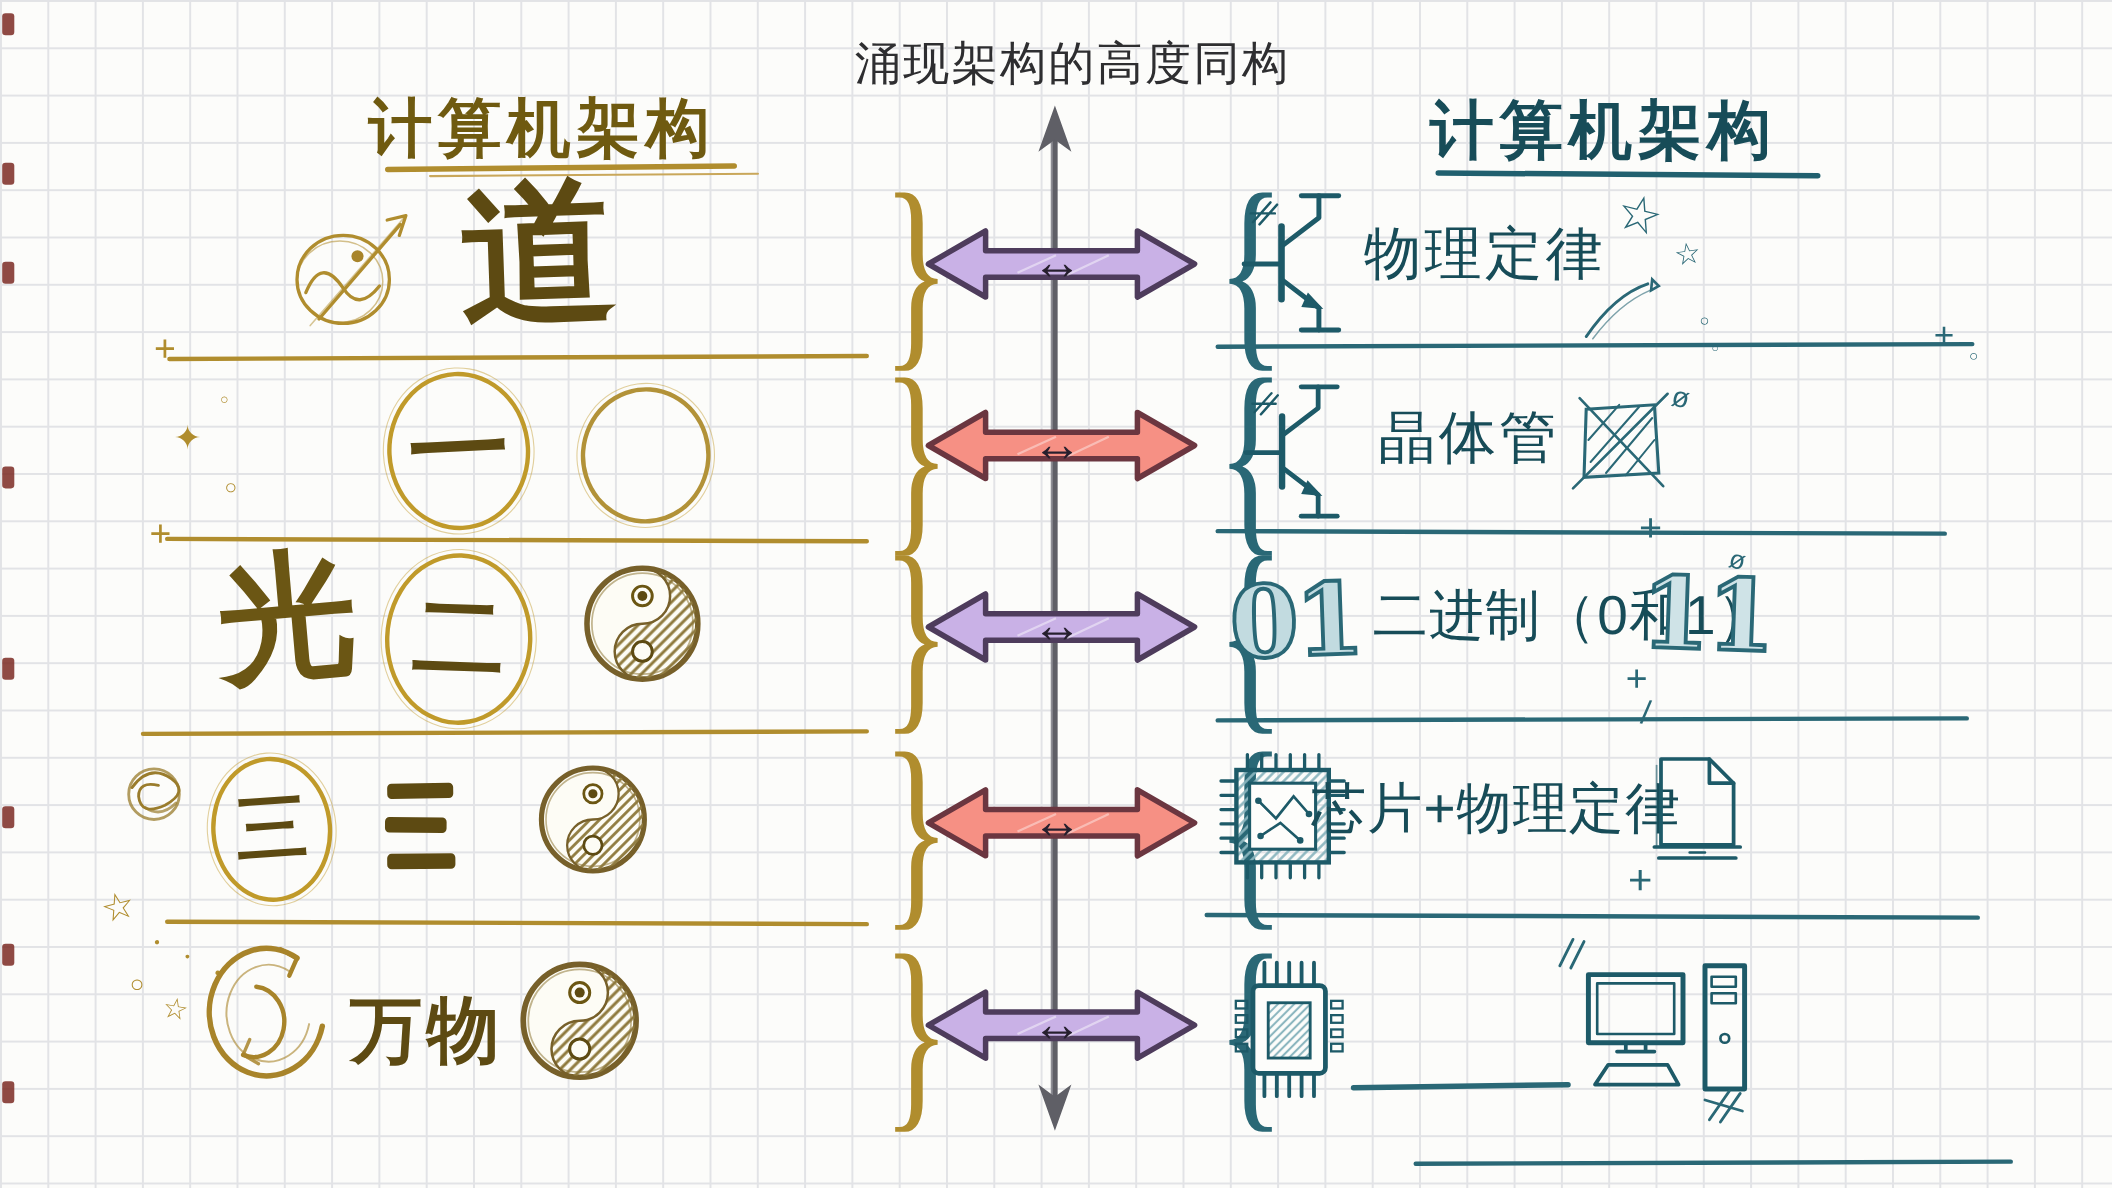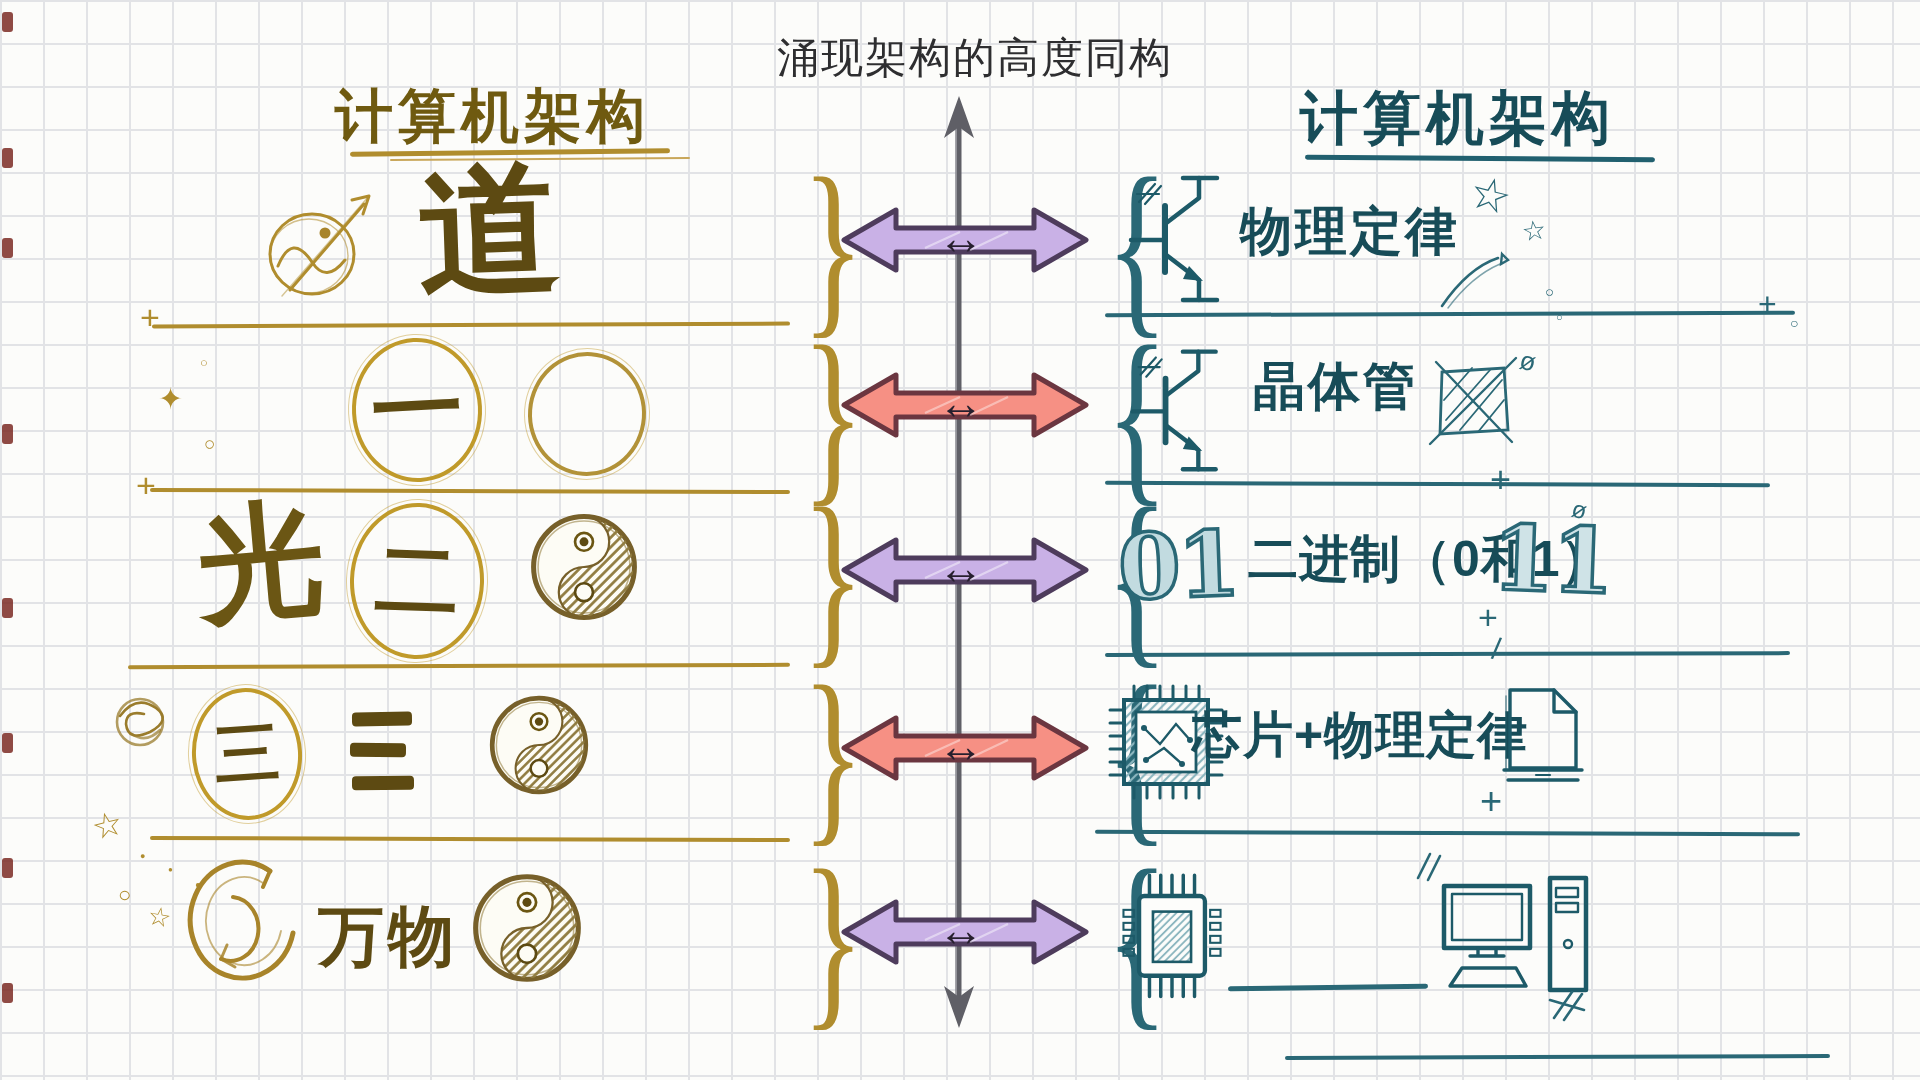--- a/index.html
+++ b/index.html
@@ -17,21 +17,21 @@
   .title{font-size:42px;font-weight:500;color:#2e2e30;letter-spacing:2px;white-space:nowrap;}
   .hdr-gold{font-size:58px;font-weight:bold;color:#6f5a10;letter-spacing:5px;white-space:nowrap;}
   .hdr-teal{font-size:58px;font-weight:bold;color:#174c58;letter-spacing:5px;white-space:nowrap;}
   .uline{position:absolute;border-radius:4px;}
   .brace{font-family:"Liberation Serif",serif;line-height:1;display:block;}
   .braceL{font-size:196px;color:#b08d2e;transform:scaleX(.66);}
   .braceR{font-size:196px;color:#2a6876;transform:scaleX(.66);}
   .swap{font-size:46px;font-weight:bold;color:#261f2d;line-height:1;}
   .cal{font-family:"Liberation Serif",serif;font-weight:bold;color:#5d4a12;line-height:1;white-space:nowrap;}
   .circ{border:4px solid #c09a2a;outline:1.5px solid rgba(192,154,42,.45);outline-offset:3px;border-radius:50%;display:flex;align-items:center;justify-content:center;}
-  .tlabel{font-weight:bold;color:#174c58;line-height:1;white-space:nowrap;text-align:right;}
+  .tlabel{font-weight:normal;color:#174c58;line-height:1;white-space:nowrap;text-align:right;}
   .digits{font-family:"DejaVu Serif",serif;font-weight:bold;font-size:90px;line-height:1;color:#c2dbe0;-webkit-text-stroke:3.5px #2a6876;letter-spacing:-3px;}
   .bar{position:absolute;height:14px;background:#5d4a12;border-radius:4px;}
   .dg{color:#2a6876;font-weight:bold;line-height:1;display:block;}
   .dgg{color:#b08d2e;font-weight:bold;line-height:1;display:block;}
   .line-gold{position:absolute;height:3.5px;background:#b08d2e;border-radius:2px;}
   .line-teal{position:absolute;height:3.5px;background:#2a6876;border-radius:2px;}
 </style>
 </head>
 <body>
 
@@ -152,21 +152,21 @@
   <svg class="abs" style="left:1125px;top:342px" width="110" height="135" viewBox="0 0 110 140" fill="none" stroke="#1d5a68" stroke-width="4.5" stroke-linecap="round" stroke-linejoin="round">
     <path d="M6,72 H40"></path>
       <path d="M40,38 V104" stroke-width="6"></path>
     <path d="M40,56 L74,30 V10"></path>
       <path d="M58,10 H92"></path>
     <path d="M40,86 L74,112 V132"></path>
       <path d="M58,132 H92"></path>
     <polygon points="64,98 78,113 58,111" fill="#1d5a68" stroke="none"></polygon>
     <path d="M14,34 L30,16 M20,36 L36,18 M12,26 H34" stroke-width="2.2"></path>
   </svg>
-  <div class="abs tlabel" style="left:1253px;top:360px;font-size:52px;letter-spacing:3px">晶体管</div>
+  <div class="abs tlabel" style="left:1253px;top:372px;font-size:52px;letter-spacing:3px">晶体管</div>
   <svg class="abs" style="left:1428px;top:356px" width="90" height="92" viewBox="0 0 90 92" fill="none" stroke="#2a6876" stroke-linecap="round">
     <path d="M14,16 L76,12 L80,74 L12,78 Z" stroke-width="2.8"></path>
     <path d="M2,88 L88,2" stroke-width="2.4"></path>
     <path d="M8,6 L84,86" stroke-width="2.4"></path>
     <path d="M44,12 L16,44 M62,14 L18,64 M74,24 L32,74 M76,44 L50,76" stroke-width="1.8"></path>
   </svg>
   <span class="abs dg" style="left:1520px;top:348px;font-size:26px;font-weight:400;transform:rotate(12deg)">ø</span>
 
   <div class="abs cal" style="left:198px;top:500px;font-size:126px;transform:rotate(-5deg);color:#6b5614">光</div>
   <div class="abs circ" style="left:350px;top:503px;width:126px;height:148px;transform:rotate(2deg)">

